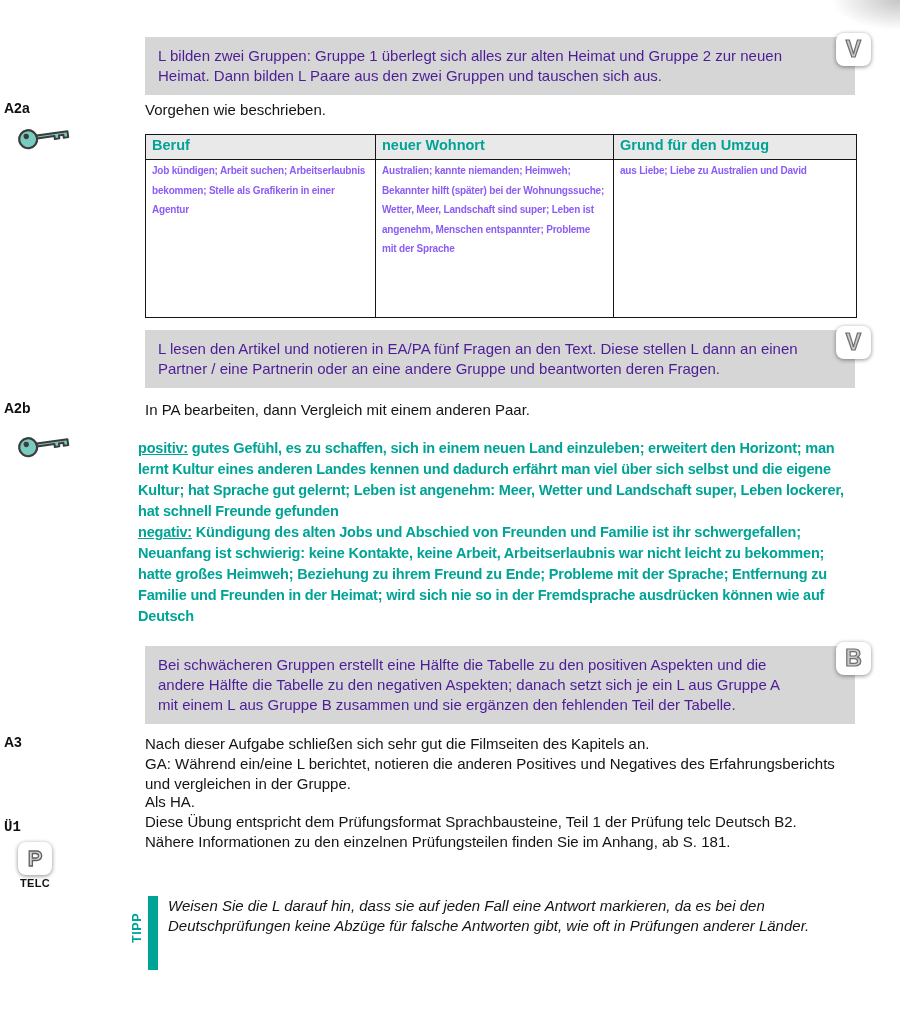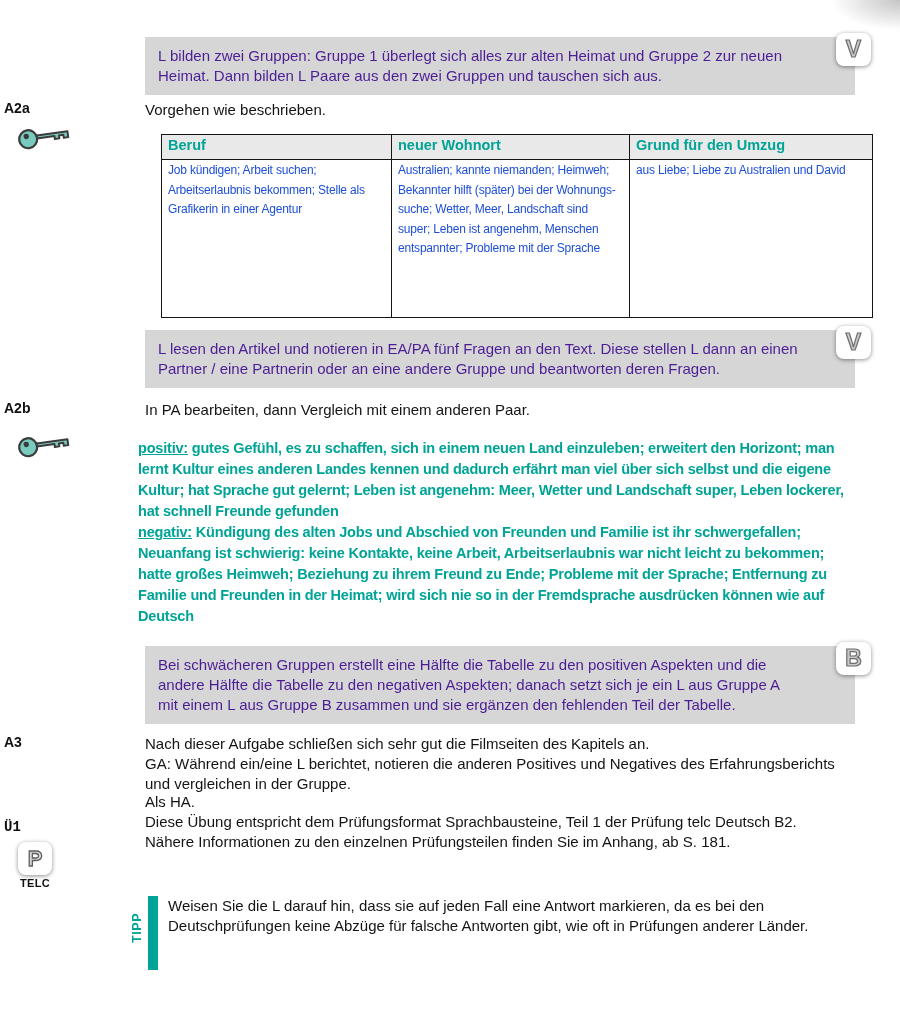--- a/index.html
+++ b/index.html
@@ -27,31 +27,31 @@
     -webkit-text-stroke:1.2px #6e6e6e;
   }
   
   .task-label{position:absolute;left:4px;font-size:14px;font-weight:bold;color:#101010;}
   .body-text{position:absolute;left:145px;font-size:15px;line-height:20px;color:#141414;}
   .body-text p{margin:0;}
   
   .key-wrap{position:absolute;left:16px;}
   
   .answer-table{
-    position:absolute;left:161px;top:134px;width:711px;
+    position:absolute;left:145px;top:134px;width:711px;
     border-collapse:collapse;table-layout:fixed;
   }
   .answer-table th,.answer-table td{
     border:1.6px solid #151515;text-align:left;vertical-align:top;padding:1px 6px 4px 6px;
   }
   .answer-table th{
     background:#e9e9e9;color:#00A496;font-weight:bold;font-size:14.5px;line-height:19px;
   }
   .answer-table td{
-    color:#1d4ed8;font-weight:normal;font-size:12px;line-height:19.5px;height:152px;
+    color:#8b5cf6;font-weight:bold;font-size:10px;line-height:19.5px;height:152px;
     letter-spacing:-0.2px;
   }
   
   .answers{
     position:absolute;left:138px;top:438px;width:717px;
     color:#00A496;font-size:14.5px;font-weight:bold;line-height:21px;letter-spacing:-0.2px;
   }
   .answers p{margin:0;}
   .u{text-decoration:underline;}
   
@@ -70,21 +70,21 @@
   }
   
   .tipp{position:absolute;left:130px;top:896px;display:flex;align-items:flex-start;}
   .tipp-label{
     writing-mode:vertical-rl;transform:rotate(180deg);
     color:#00A496;font-size:12.5px;font-weight:bold;letter-spacing:0.6px;
     height:46px;margin-top:1px;
   }
   .tipp-bar{width:10px;height:74px;background:#00A496;margin:0 10px 0 4px;}
   .tipp-text{width:658px;font-size:15px;line-height:20px;color:#141414;}
-  .tipp-text p{margin:0;}
+  .tipp-text p{margin:0;font-style:italic;}
 </style>
 </head>
 <body>
 
 <div class="page">
 
   <div class="corner-shadow"></div>
 
   <div class="method-box" style="top:37px;min-height:55px;">
     <p>L bilden zwei Gruppen: Gruppe 1 überlegt sich alles zur alten Heimat und Gruppe 2 zur neuen Heimat. Dann bilden L Paare aus den zwei Gruppen und tauschen sich aus.</p>

